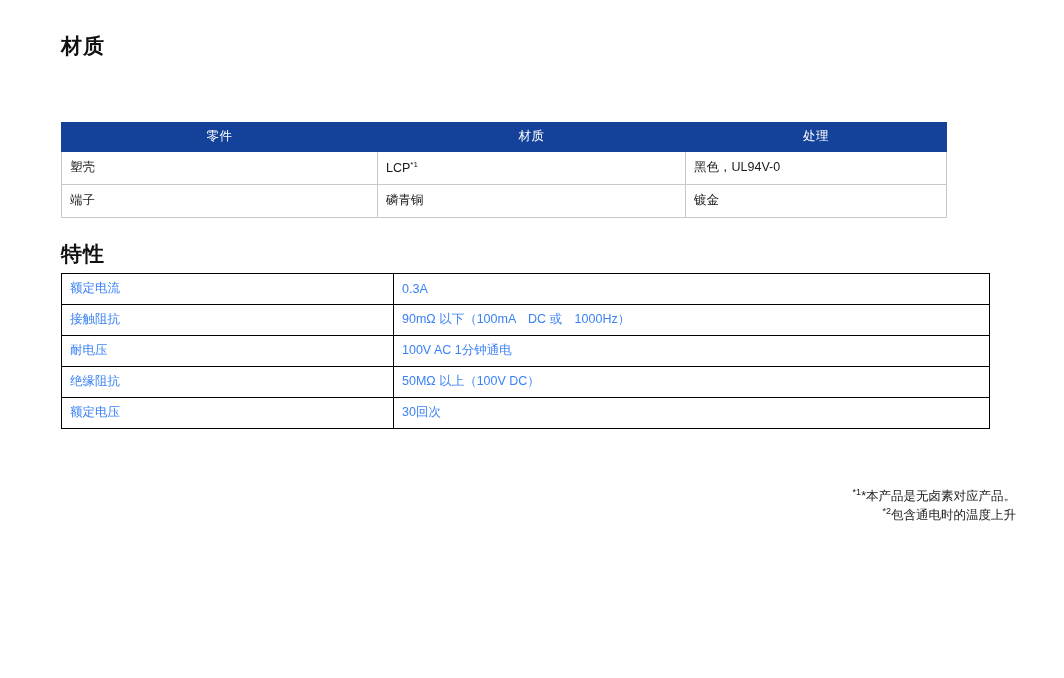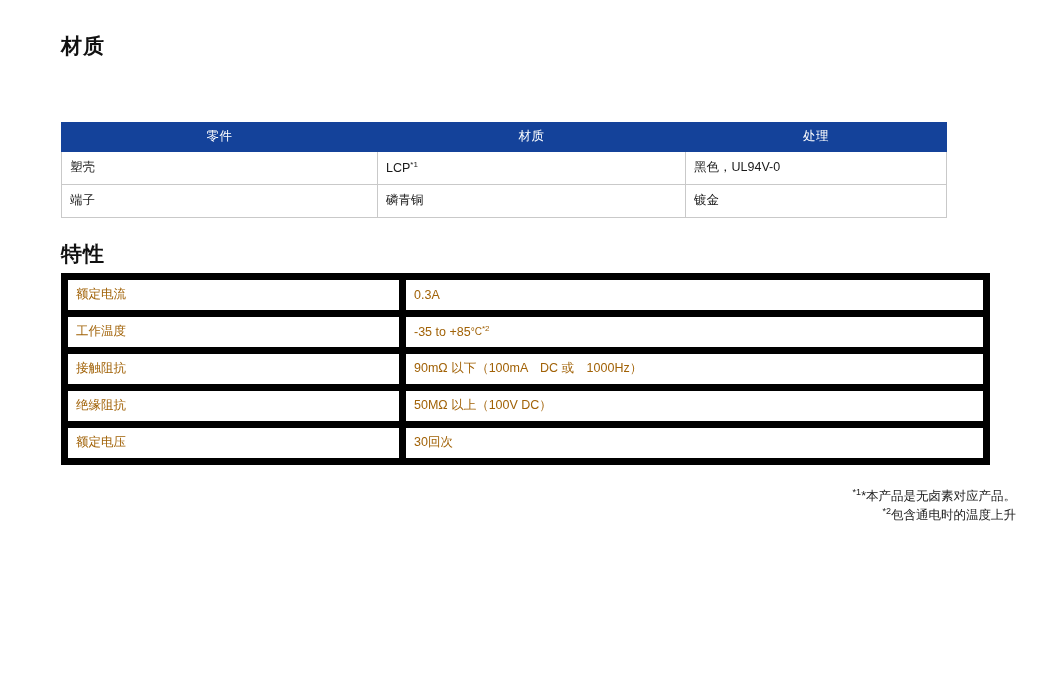--- a/index.html
+++ b/index.html
@@ -71,26 +71,26 @@
   
   .char-table {
     position: absolute;
     left: 61px;
     top: 273px;
     width: 929px;
     border-collapse: collapse;
     table-layout: fixed;
   }
   .char-table td {
-    border: 7px solid #000000;
+    border: 1px solid #000000;
     font-size: 12.5px;
     padding: 6px 8px 7px 8px;
     height: 16px;
     vertical-align: middle;
-    color: #a16207;
+    color: #3b82f6;
   }
   .char-label {
     width: 315px;
   }
 
   sup {
     font-size: 8px;
     vertical-align: super;
     line-height: 0;
   }
@@ -158,26 +158,26 @@
 
   <div class="section-title" id="characteristics-title">特性</div>
 
   <table class="char-table">
     <tbody>
       <tr>
         <td class="char-label">额定电流</td>
         <td>0.3A</td>
       </tr>
       <tr>
-        <td class="char-label">工作温度</td>
-        <td><span>-35 to +85</span><span class="deg">°C</span><sup>*2</sup></td>
+        <td class="char-label">接触阻抗</td>
+        <td>90mΩ 以下（100mA　DC 或　1000Hz）</td>
       </tr>
       <tr>
-        <td class="char-label">接触阻抗</td>
-        <td>90mΩ 以下（100mA　DC 或　1000Hz）</td>
+        <td class="char-label">耐电压</td>
+        <td>100V AC 1分钟通电</td>
       </tr>
       <tr>
         <td class="char-label">绝缘阻抗</td>
         <td>50MΩ 以上（100V DC）</td>
       </tr>
       <tr>
         <td class="char-label">额定电压</td>
         <td>30回次</td>
       </tr>
     </tbody>

